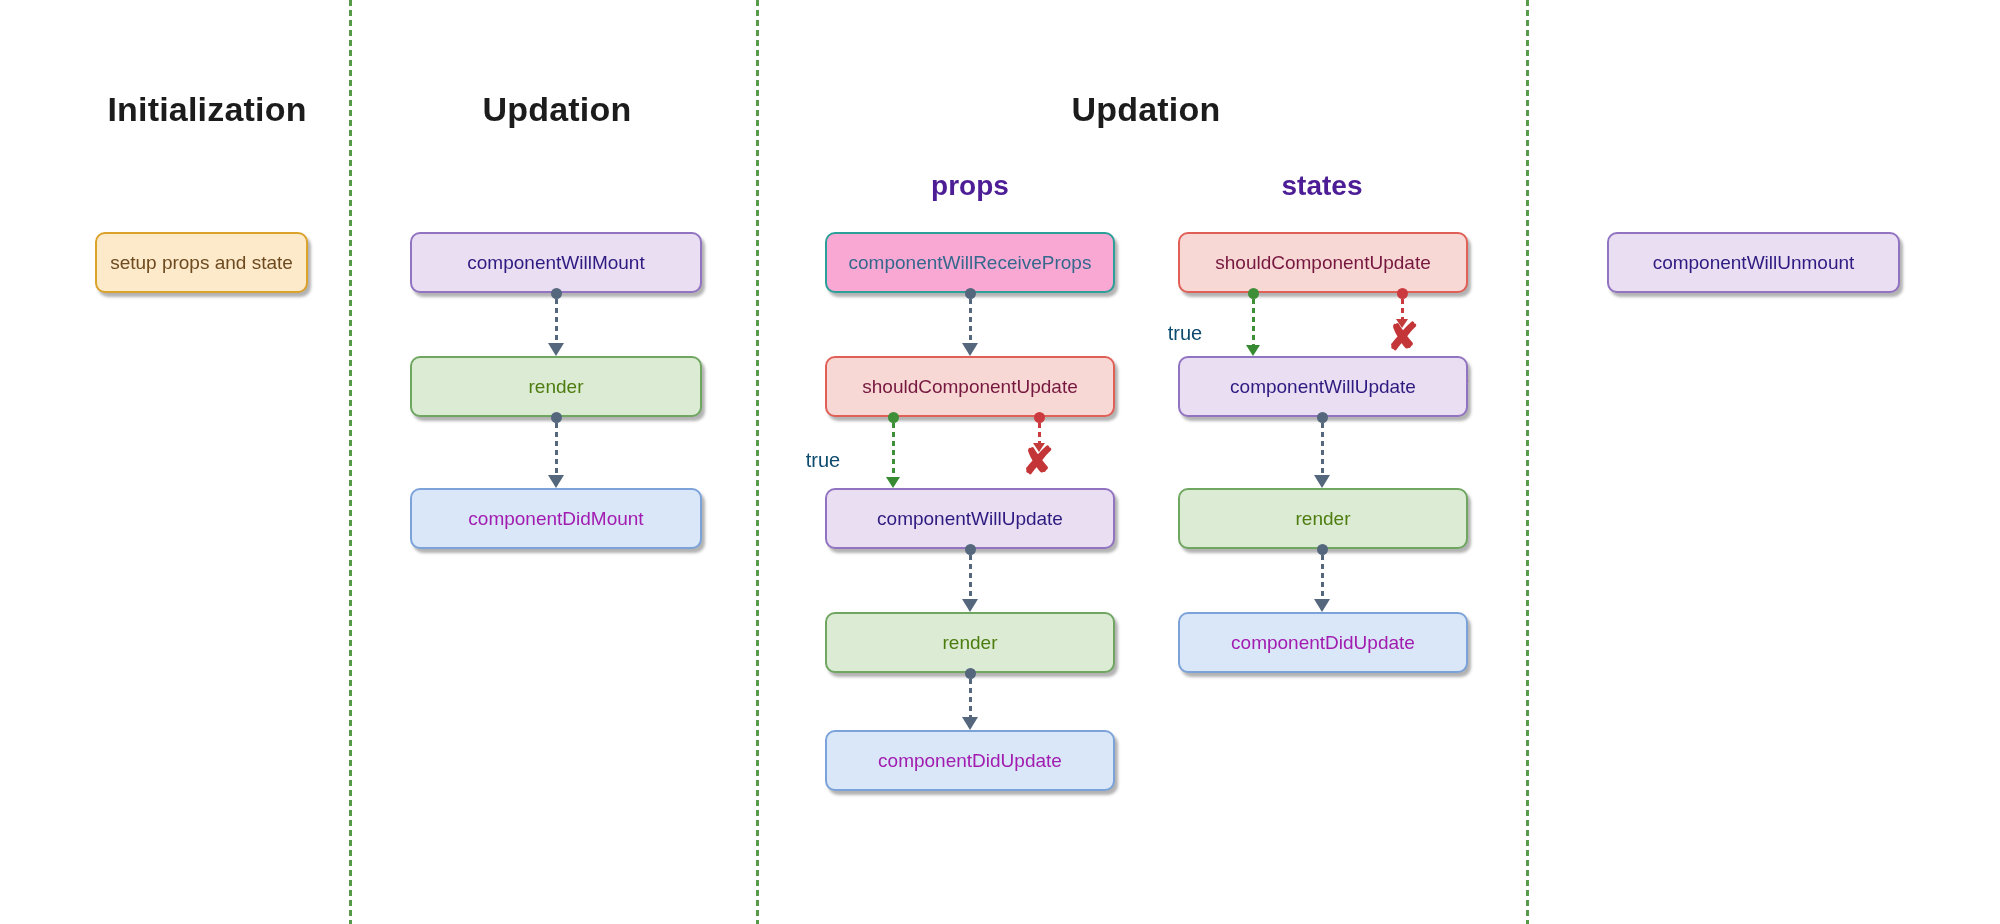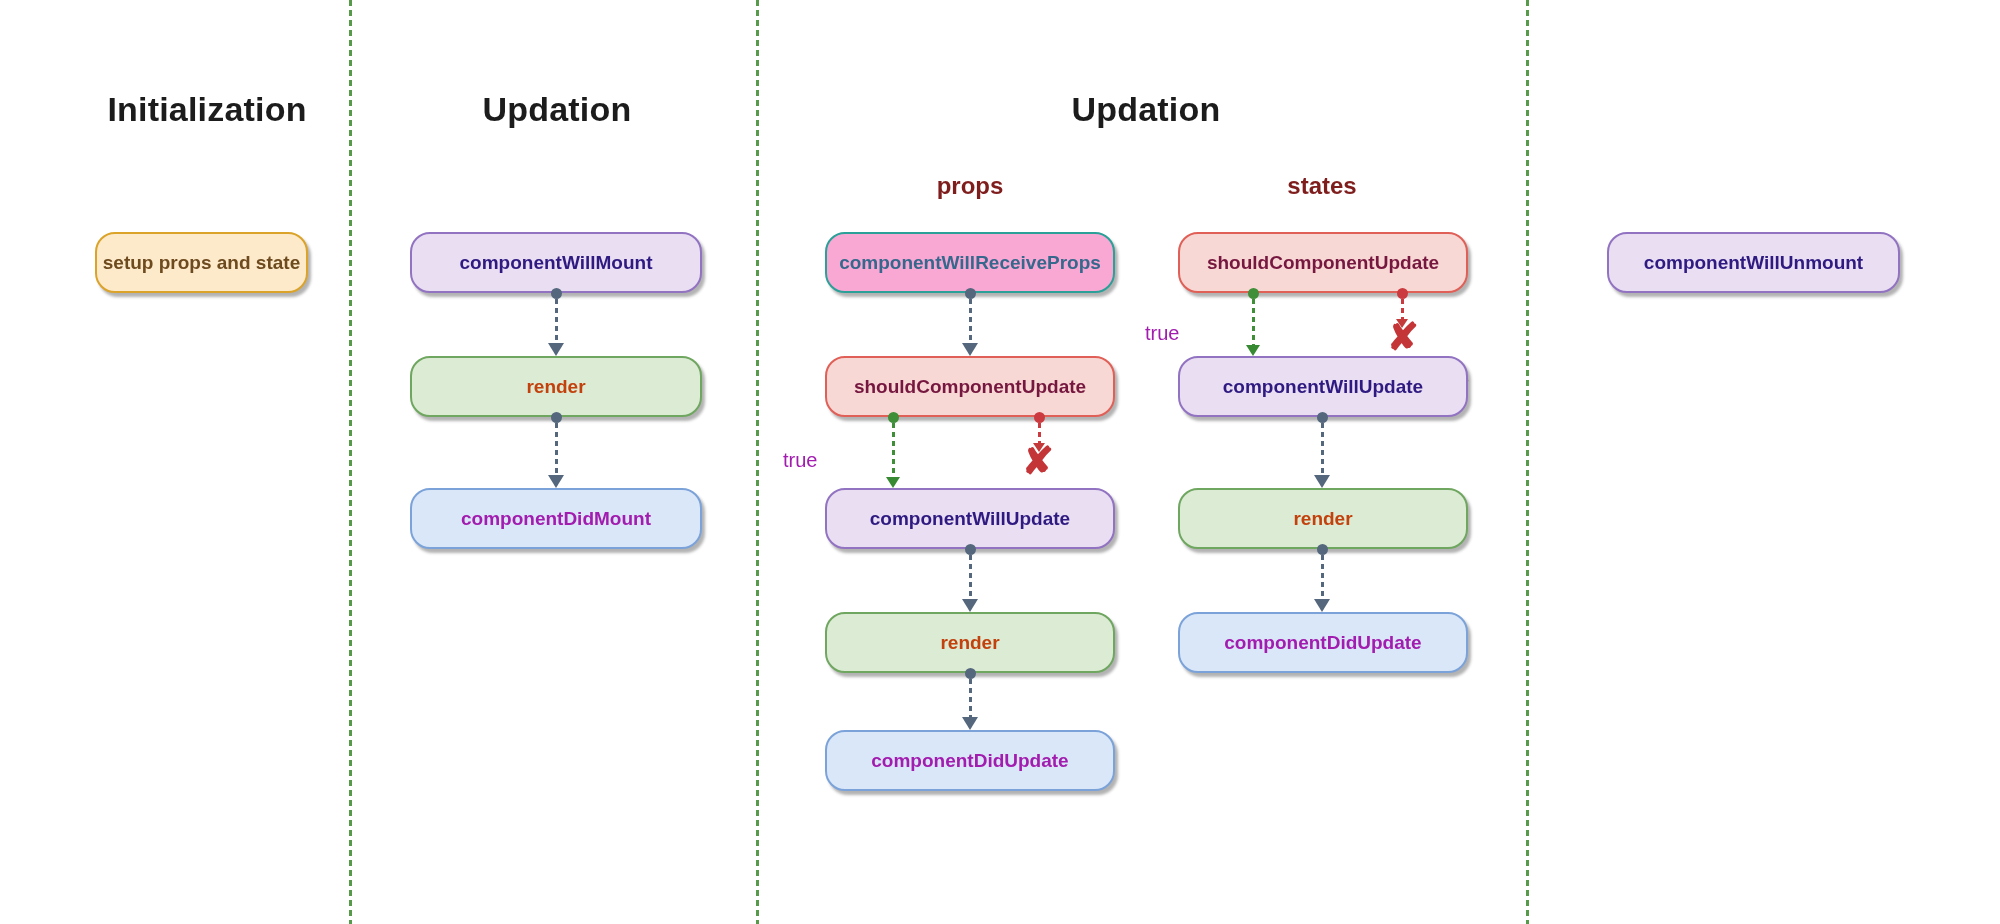--- a/index.html
+++ b/index.html
@@ -10,31 +10,31 @@
   .divider{
     position:absolute;top:0;height:924px;width:3px;
     background:repeating-linear-gradient(to bottom,#569a4a 0 6px,transparent 6px 10px);
   }
   .section-title{
     position:absolute;height:42px;line-height:42px;text-align:center;
     font-size:34px;font-weight:600;color:#1c1c1c;letter-spacing:0.2px;
   }
   .col-title{
     position:absolute;height:32px;line-height:32px;text-align:center;
-    font-size:24px;font-weight:600;color:#7f1d1d;
+    font-size:28px;font-weight:600;color:#4c1d95;
   }
   .node{
-    position:absolute;height:61px;box-sizing:border-box;border-radius:20px;
+    position:absolute;height:61px;box-sizing:border-box;border-radius:10px;
     display:flex;align-items:center;justify-content:center;
-    font-size:19px;font-weight:700;border:2px solid;
+    font-size:19px;font-weight:400;border:2px solid;
     box-shadow:3px 4px 3px rgba(0,0,0,0.30);
   }
   .node.orange{background:#fdeacb;border-color:#dba32a;color:#6e4a1f;}
   .node.purple{background:#e9def2;border-color:#9273c2;color:#2e1a80;}
-  .node.green {background:#dcebd4;border-color:#6fa660;color:#c2410c;}
+  .node.green {background:#dcebd4;border-color:#6fa660;color:#4d7c0f;}
   .node.blue  {background:#d9e7f9;border-color:#7ca3d9;color:#a21caf;text-align:center;}
   .node.cyan  {background:#f9a8d4;border-color:#2aa098;color:#35688c;}
   .node.red   {background:#f8d8d5;border-color:#e06058;color:#76173f;}
   .conn{
     position:absolute;width:16px;display:flex;flex-direction:column;align-items:center;
   }
   .conn .dot{width:11px;height:11px;border-radius:50%;flex:0 0 auto;}
   .conn .dash{flex:1 1 auto;width:3px;}
   .conn .arrowhead{width:0;height:0;flex:0 0 auto;}
   .conn.slate .dot{background:#54677d;}
@@ -42,21 +42,21 @@
   .conn.slate .arrowhead{border-left:8px solid transparent;border-right:8px solid transparent;border-top:13px solid #54677d;}
   .conn.greenbr .dot{background:#3f8e38;}
   .conn.greenbr .dash{background:repeating-linear-gradient(to bottom,#3f8e38 0 5px,transparent 5px 9px);}
   .conn.greenbr .arrowhead{border-left:7px solid transparent;border-right:7px solid transparent;border-top:11px solid #378a31;}
   .conn.redbr .dot{background:#cb3a3f;}
   .conn.redbr .dash{background:repeating-linear-gradient(to bottom,#cb3a3f 0 5px,transparent 5px 9px);}
   .conn.redbr .arrowhead{border-left:6px solid transparent;border-right:6px solid transparent;border-top:9px solid #c43b3b;}
   .branch-label{
     position:absolute;font-size:20px;font-weight:500;height:24px;line-height:24px;
   }
-  .branch-label.truelbl{color:#a21caf;width:80px;text-align:left;}
+  .branch-label.truelbl{color:#0c4a6e;width:80px;text-align:center;}
   .branch-label.falselbl{color:#c9344a;width:80px;text-align:left;margin-top:42px;}
   .x-mark{
     position:absolute;width:38px;height:38px;line-height:38px;text-align:center;
     font-size:38px;font-weight:bold;color:#c43538;
   }
 </style>
 </head>
 <body>
 
 <div class="canvas">

